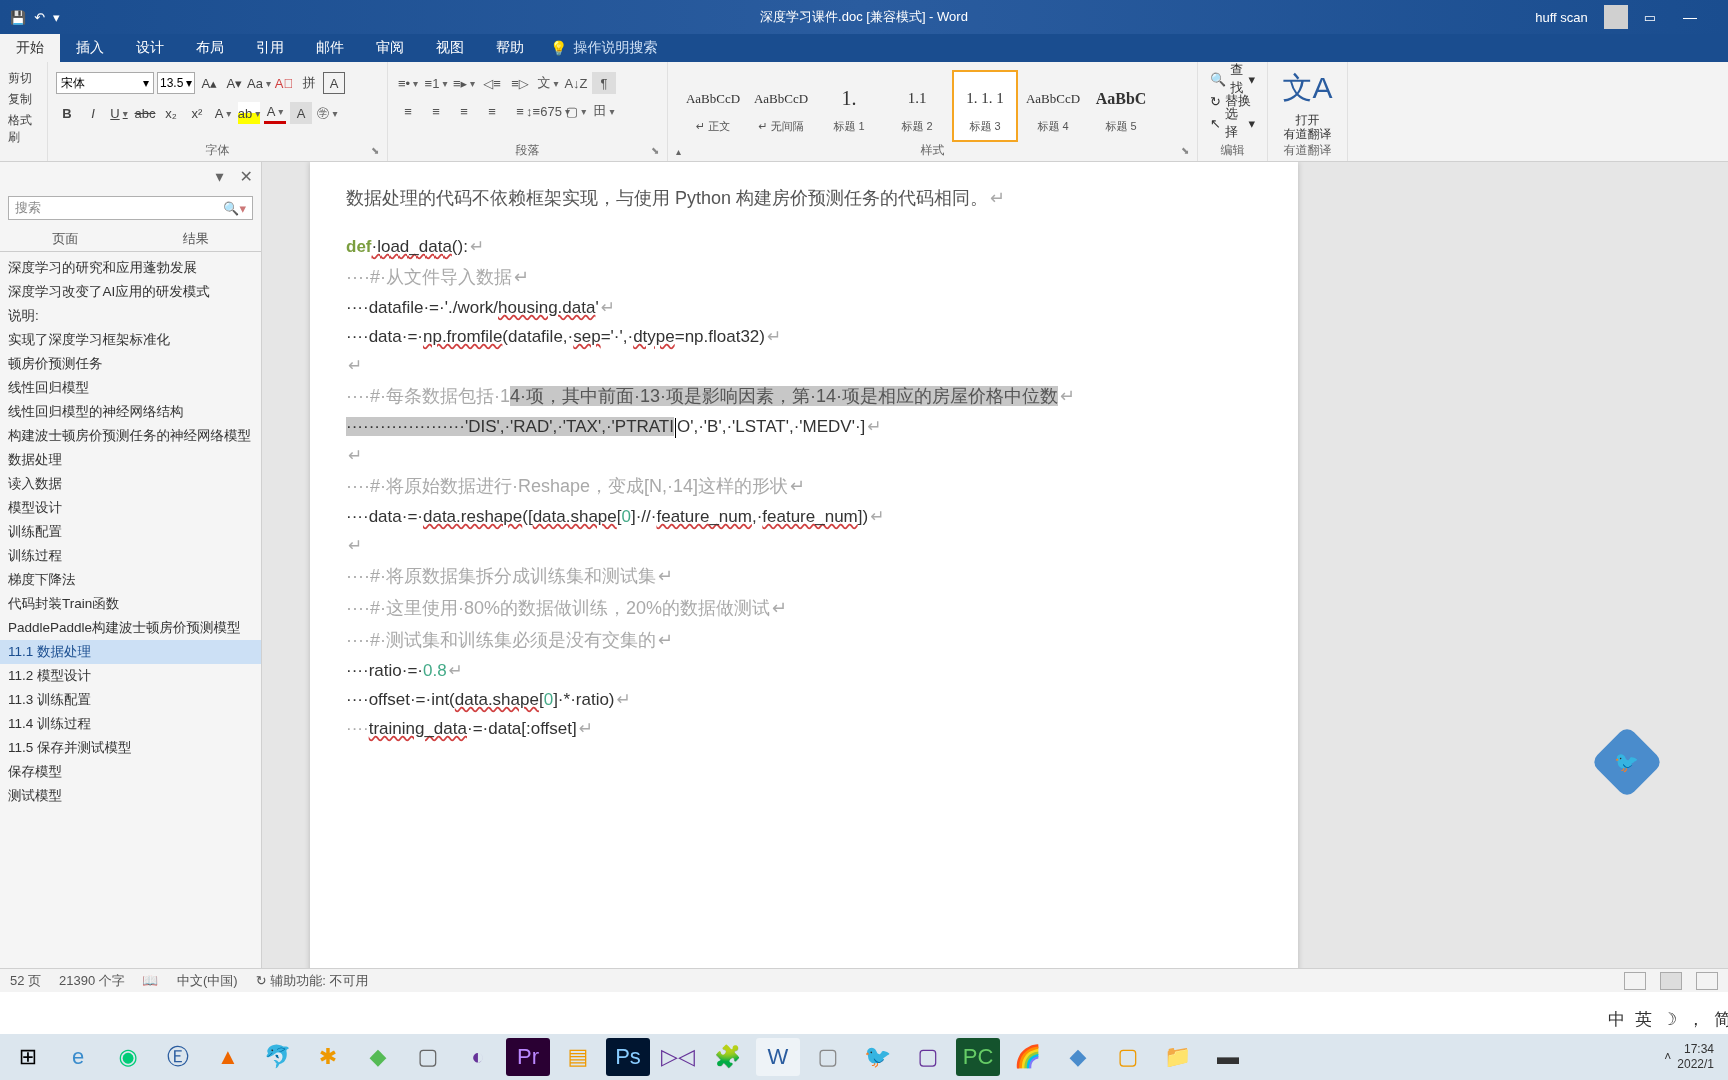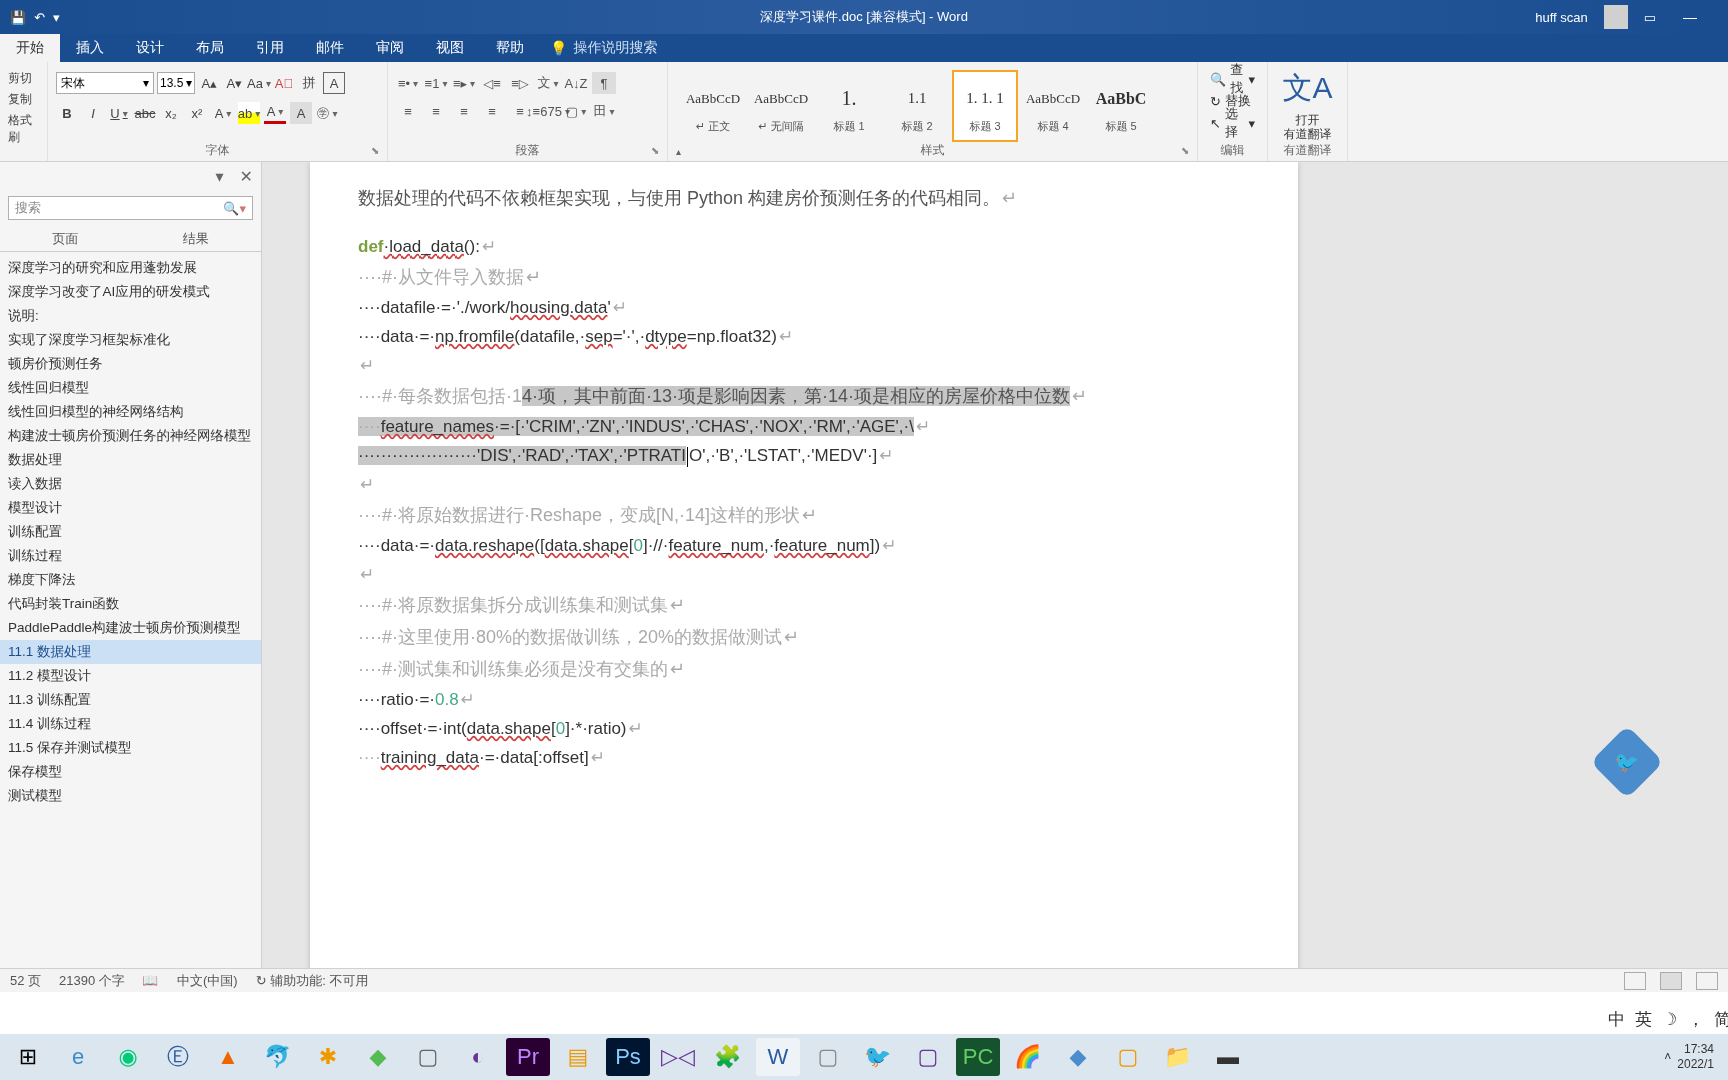--- a/index.html
+++ b/index.html
@@ -70,21 +70,21 @@
 .navsearch { margin: 6px 8px; height: 24px; border: 1px solid #b0b0b0; background: #fff; display: flex; align-items: center; padding: 0 6px; font-size: 13px; color: #888; justify-content:space-between;}
 .navtabs { display: flex; height: 26px; border-bottom: 1px solid #ccc; }
 .navtab { flex: 1; display: flex; align-items: center; justify-content: center; font-size: 13px; color: #555; }
 .navlist { flex: 1; overflow: hidden; font-size: 13.5px; color: #333; padding-top: 4px; }
 .navitem { padding: 3px 6px; white-space: nowrap; overflow: hidden; }
 .navitem.l1 { padding-left: 8px; } .navitem.l2 { padding-left: 8px; }
 .navitem.sel { background: #cce0f5; color: #1a4d8f; }
 
 
 .docarea { flex: 1; background: #e6e6e6; overflow: hidden; position: relative; }
-.page { width: 988px; min-height: 900px; background: #fff; margin-left: 48px; padding: 20px 48px; font-family: "Consolas", monospace; font-size: 17px; line-height: 29px; color: #333; box-shadow: 0 0 6px rgba(0,0,0,0.2);}
+.page { width: 988px; min-height: 900px; background: #fff; margin-left: 48px; padding: 20px 36px; font-family: "Consolas", monospace; font-size: 17px; line-height: 29px; color: #333; box-shadow: 0 0 6px rgba(0,0,0,0.2);}
 .pline { white-space: pre; position:relative;}
 .kw { color: #7b9e3f; font-weight: bold; } 
 .uw { text-decoration: underline wavy #d04040; }
 .num { color: #4a8; }
 .dots { color: #aaa; }
 .para-mark { color: #aaa; margin-left: 2px; }
 .hl { background: #c7c7c7; }
 .cursor { display:inline-block; width:1px; height:20px; background:#000; vertical-align:middle; margin:0 1px;}
 .sanstext { font-family: "Microsoft YaHei", sans-serif; font-size: 18px; color: #555; line-height: 32px;}
 
@@ -319,21 +319,20 @@
   <div class="docarea">
     <div class="page">
       <div class="pline sanstext"><span>数据处理的代码不依赖框架实现，与使用 Python 构建房价预测任务的代码相同。</span><span class="para-mark">↵</span></div>
       <div style="height:18px;"></div>
       <div class="pline"><span class="kw">def</span><span class="uw">·load_data</span><span>():</span><span class="para-mark">↵</span></div>
       <div class="pline sanstext"><span class="dots">····#·从文件导入数据</span><span class="para-mark">↵</span></div>
       <div class="pline"><span>····datafile·=·'./work/</span><span class="uw">housing.data</span><span>'</span><span class="para-mark">↵</span></div>
       <div class="pline"><span>····data·=·</span><span class="uw">np.fromfile</span><span>(datafile,·</span><span class="uw">sep</span><span>='·',·</span><span class="uw">dtype</span><span>=np.float32)</span><span class="para-mark">↵</span></div>
       <div class="pline"><span class="para-mark">↵</span></div>
       <div class="pline sanstext"><span class="dots">····#·每条数据包括·1</span><span class="hl">4·项，其中前面·13·项是影响因素，第·14·项是相应的房屋价格中位数</span><span class="para-mark">↵</span></div>
-      <div class="pline"><span class="hl"><span class="dots">····</span><span class="uw">feature_names</span><span>·=·[·'CRIM',·'ZN',·'INDUS',·'CHAS',·'NOX',·'RM',·'AGE',·\</span></span><span class="para-mark">↵</span></div>
       <div class="pline"><span class="hl">·····················'DIS',·'RAD',·'TAX',·'PTRATI</span><span class="cursor"></span><span>O',·'B',·'LSTAT',·'MEDV'·]</span><span class="para-mark">↵</span></div>
       <div class="pline"><span class="para-mark">↵</span></div>
       <div class="pline sanstext"><span class="dots">····#·将原始数据进行·Reshape，变成[N,·14]这样的形状</span><span class="para-mark">↵</span></div>
       <div class="pline"><span>····data·=·</span><span class="uw">data.reshape</span><span>([</span><span class="uw">data.shape</span><span>[</span><span class="num">0</span><span>]·//·</span><span class="uw">feature_num</span><span>,·</span><span class="uw">feature_num</span><span>])</span><span class="para-mark">↵</span></div>
       <div class="pline"><span class="para-mark">↵</span></div>
       <div class="pline sanstext"><span class="dots">····#·将原数据集拆分成训练集和测试集</span><span class="para-mark">↵</span></div>
       <div class="pline sanstext"><span class="dots">····#·这里使用·80%的数据做训练，20%的数据做测试</span><span class="para-mark">↵</span></div>
       <div class="pline sanstext"><span class="dots">····#·测试集和训练集必须是没有交集的</span><span class="para-mark">↵</span></div>
       <div class="pline"><span>····ratio·=·</span><span class="num">0.8</span><span class="para-mark">↵</span></div>
       <div class="pline"><span>····offset·=·int(</span><span class="uw">data.shape</span><span>[</span><span class="num">0</span><span>]·*·ratio)</span><span class="para-mark">↵</span></div>

